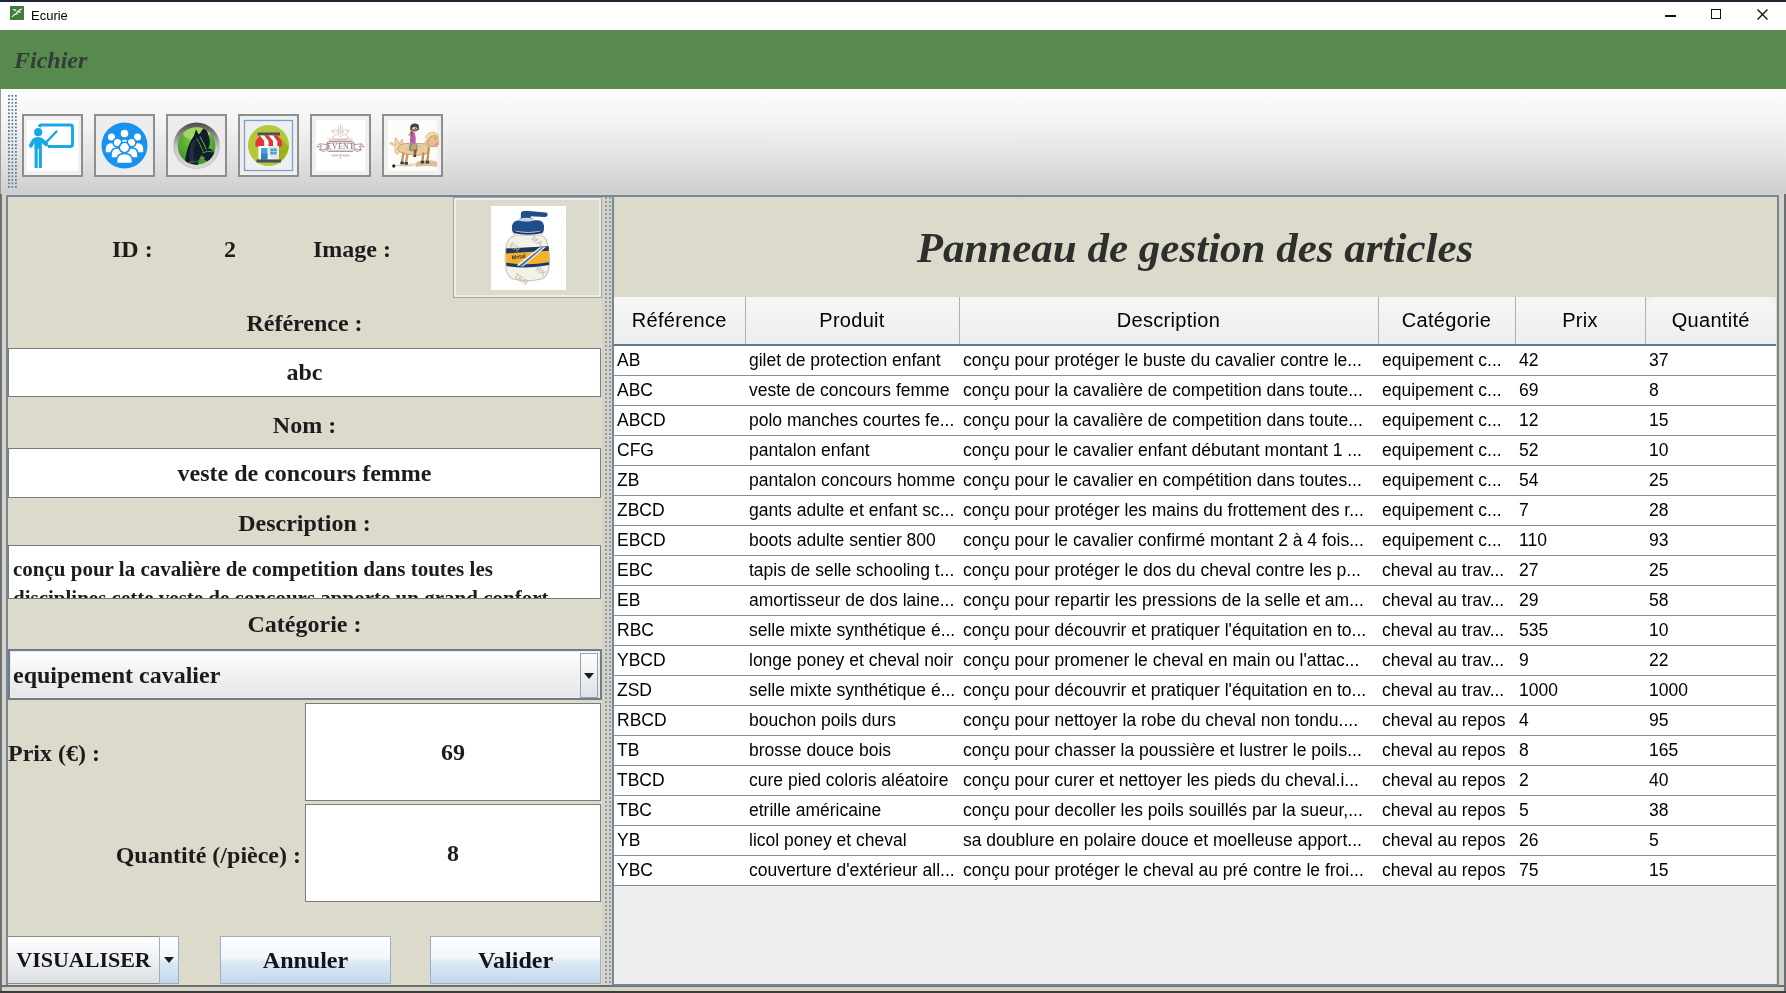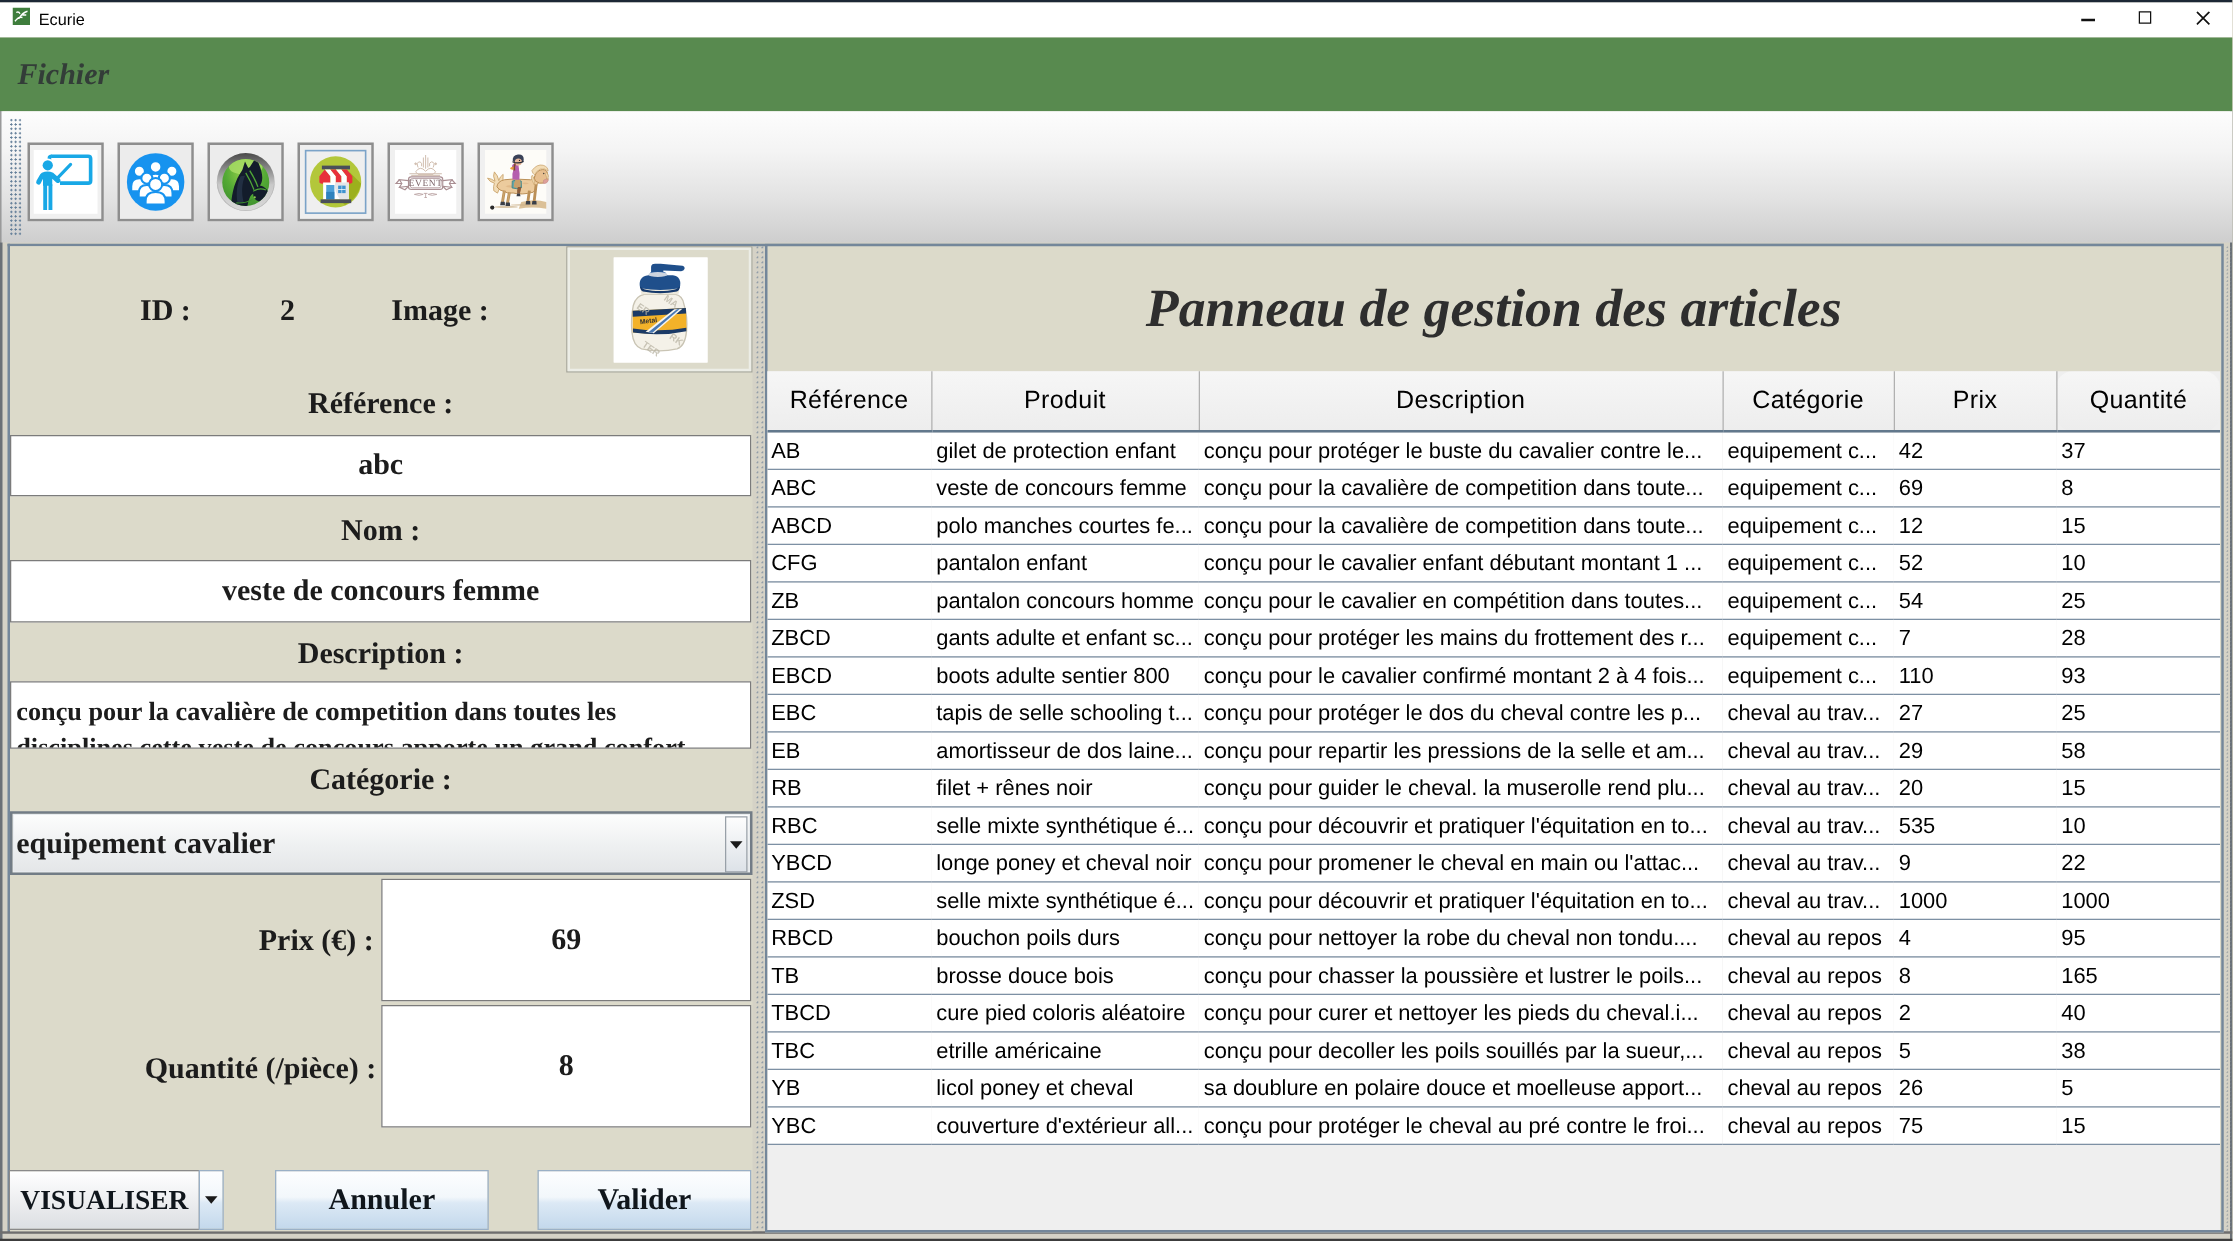--- a/index.html
+++ b/index.html
@@ -318,21 +318,21 @@
 <div class="abs flabel" style="left:8px; top:510px; width:593px; text-align:center;">Description :</div>
 <div class="abs finput" style="left:8px; top:545px; width:593px; height:54px; font-size:21px; display:block; line-height:29px; padding:9px 4px 0; overflow:hidden; justify-content:flex-start;">conçu pour la cavalière de competition dans toutes les<br>disciplines cette veste de concours apporte un grand confort</div>
 <div class="abs flabel" style="left:8px; top:611px; width:593px; text-align:center;">Catégorie :</div>
 <div class="abs" id="combo">
     <span id="combotext">equipement cavalier</span>
     <span id="comboarrow">
       <span class="dar"></span>
     </span>
   </div>
 
-<div class="abs flabel" style="left:8px; top:740px; width:291px; text-align:right;">Prix (€) :</div>
+<div class="abs flabel" style="left:8px; top:740px; width:291px; ">Prix (€) :</div>
 <div class="abs finput" style="left:305px; top:703px; width:296px; height:98px;">69</div>
 <div class="abs flabel" style="left:8px; top:842px; width:293px; text-align:right;">Quantité (/pièce) :</div>
 <div class="abs finput" style="left:305px; top:804px; width:296px; height:98px;">8</div>
 
 <div class="abs pbtn" id="vbtn">VISUALISER</div>
 <div class="abs pbtn" id="vbtn-ar">
     <span class="dar"></span>
   </div>
 <div class="abs pbtn" style="left:220px; width:171px;">Annuler</div>
 <div class="abs pbtn" style="left:430px; width:171px;">Valider</div>
@@ -429,28 +429,20 @@
         </tr>
 <tr>
           <td>EB</td>
           <td>amortisseur de dos laine...</td>
           <td>conçu pour repartir les pressions de la selle et am...</td>
           <td>cheval au trav...</td>
           <td>29</td>
           <td>58</td>
         </tr>
 <tr>
-          <td>RB</td>
-          <td>filet + rênes noir</td>
-          <td>conçu pour guider le cheval. la muserolle rend plu...</td>
-          <td>cheval au trav...</td>
-          <td>20</td>
-          <td>15</td>
-        </tr>
-<tr>
           <td>RBC</td>
           <td>selle mixte synthétique é...</td>
           <td>conçu pour découvrir et pratiquer l'équitation en to...</td>
           <td>cheval au trav...</td>
           <td>535</td>
           <td>10</td>
         </tr>
 <tr>
           <td>YBCD</td>
           <td>longe poney et cheval noir</td>

